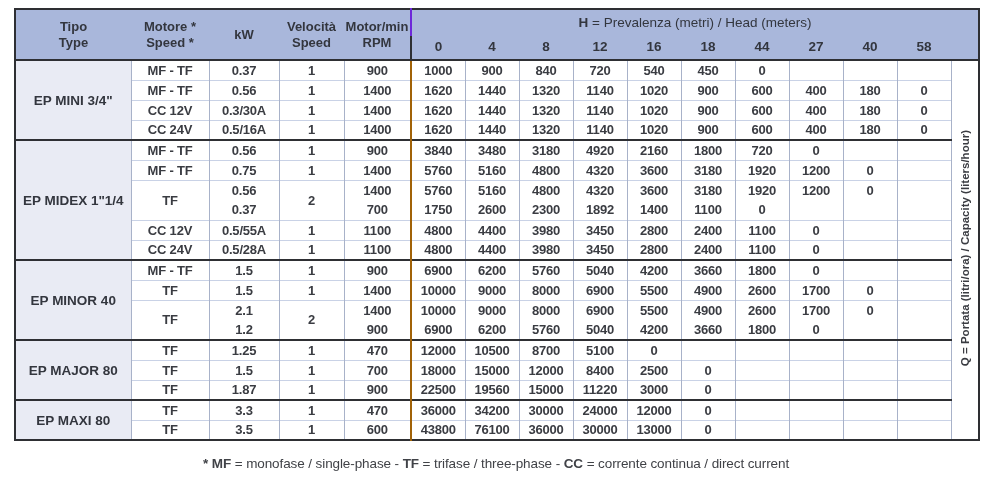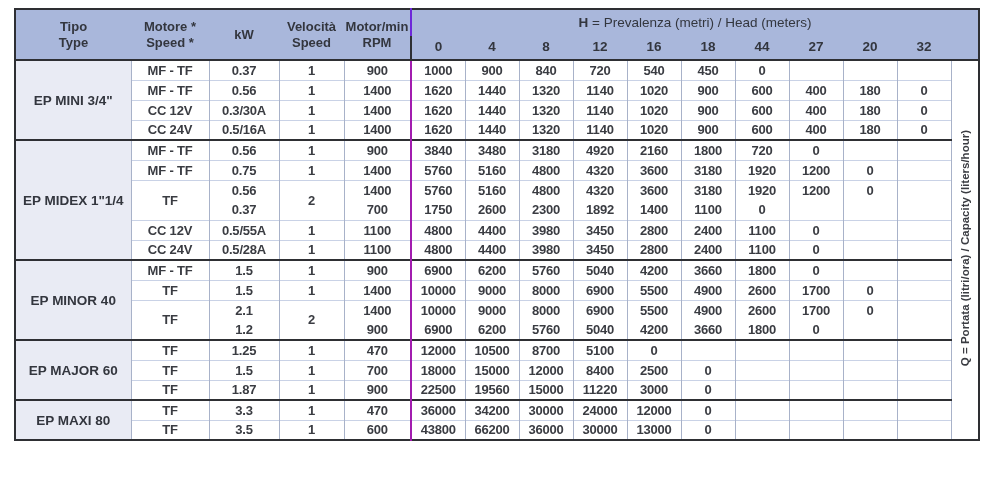--- a/index.html
+++ b/index.html
@@ -39,21 +39,21 @@
     background:#ffffff; white-space:nowrap; overflow:hidden;
   }
   tbody tr { height:20px; }
   tbody tr:first-child td { border-top:none; }
   tr.group-start td { border-top:2px solid #2e2f33; }
   tr.sub-row td { border-top:hidden; }
   td.tipo {
     background:#e9ebf4; border-left:none; font-size:13.5px;
     letter-spacing:0; color:#33363e;
   }
-  td.first-val { border-left:2px solid #a21caf; }
+  td.first-val { border-left:2px solid #a16207; }
   td.q-cell { border-left:1px solid #a8b2c9; }
   .q-label {
     display:inline-block; writing-mode:vertical-rl; transform:rotate(180deg);
     font-weight:700; font-size:11.5px; color:#3a3c42; letter-spacing:0;
     white-space:nowrap;
   }
 
   
   .footnote {
     position:absolute; left:14px; top:456px; width:964px;
@@ -109,22 +109,22 @@
       </tr>
       <tr class="h-row2">
           <th class="h-val first-val-head">0</th>
           <th class="h-val">4</th>
           <th class="h-val">8</th>
           <th class="h-val">12</th>
           <th class="h-val">16</th>
           <th class="h-val">18</th>
           <th class="h-val">44</th>
           <th class="h-val">27</th>
-          <th class="h-val">20</th>
-          <th class="h-val">32</th>
+          <th class="h-val">40</th>
+          <th class="h-val">58</th>
           <th class="q-head"></th>
         </tr>
     </thead>
     <tbody>
         <tr>
           <td class="tipo" rowspan="4">EP MINI 3/4"</td>
           <td class="motor">MF - TF</td>
           <td class="kw">0.37</td>
           <td class="speed">1</td>
           <td class="rpm">900</td>
@@ -340,21 +340,21 @@
           <td class="val">5760</td>
           <td class="val">5040</td>
           <td class="val">4200</td>
           <td class="val">3660</td>
           <td class="val">1800</td>
           <td class="val">0</td>
           <td class="val"></td>
           <td class="val"></td>
         </tr>
         <tr class="group-start">
-          <td class="tipo" rowspan="3">EP MAJOR 60</td>
+          <td class="tipo" rowspan="3">EP MAJOR 80</td>
           <td class="motor">TF</td>
           <td class="kw">1.25</td>
           <td class="speed">1</td>
           <td class="rpm">470</td>
           <td class="val first-val">12000</td>
           <td class="val">10500</td>
           <td class="val">8700</td>
           <td class="val">5100</td>
           <td class="val">0</td>
           <td class="val"></td>
@@ -411,26 +411,27 @@
           <td class="val"></td>
           <td class="val"></td>
           <td class="val"></td>
         </tr>
         <tr>
           <td class="motor">TF</td>
           <td class="kw">3.5</td>
           <td class="speed">1</td>
           <td class="rpm">600</td>
           <td class="val first-val">43800</td>
-          <td class="val">66200</td>
+          <td class="val">76100</td>
           <td class="val">36000</td>
           <td class="val">30000</td>
           <td class="val">13000</td>
           <td class="val">0</td>
           <td class="val"></td>
           <td class="val"></td>
           <td class="val"></td>
           <td class="val"></td>
         </tr>
       </tbody>
   </table>
 
+  <div class="footnote"><b>* MF</b><span> = monofase / single-phase - </span><b>TF</b><span> = trifase / three-phase - </span><b>CC</b><span> = corrente continua / direct current</span></div>
 </div>
 
 </body></html>

